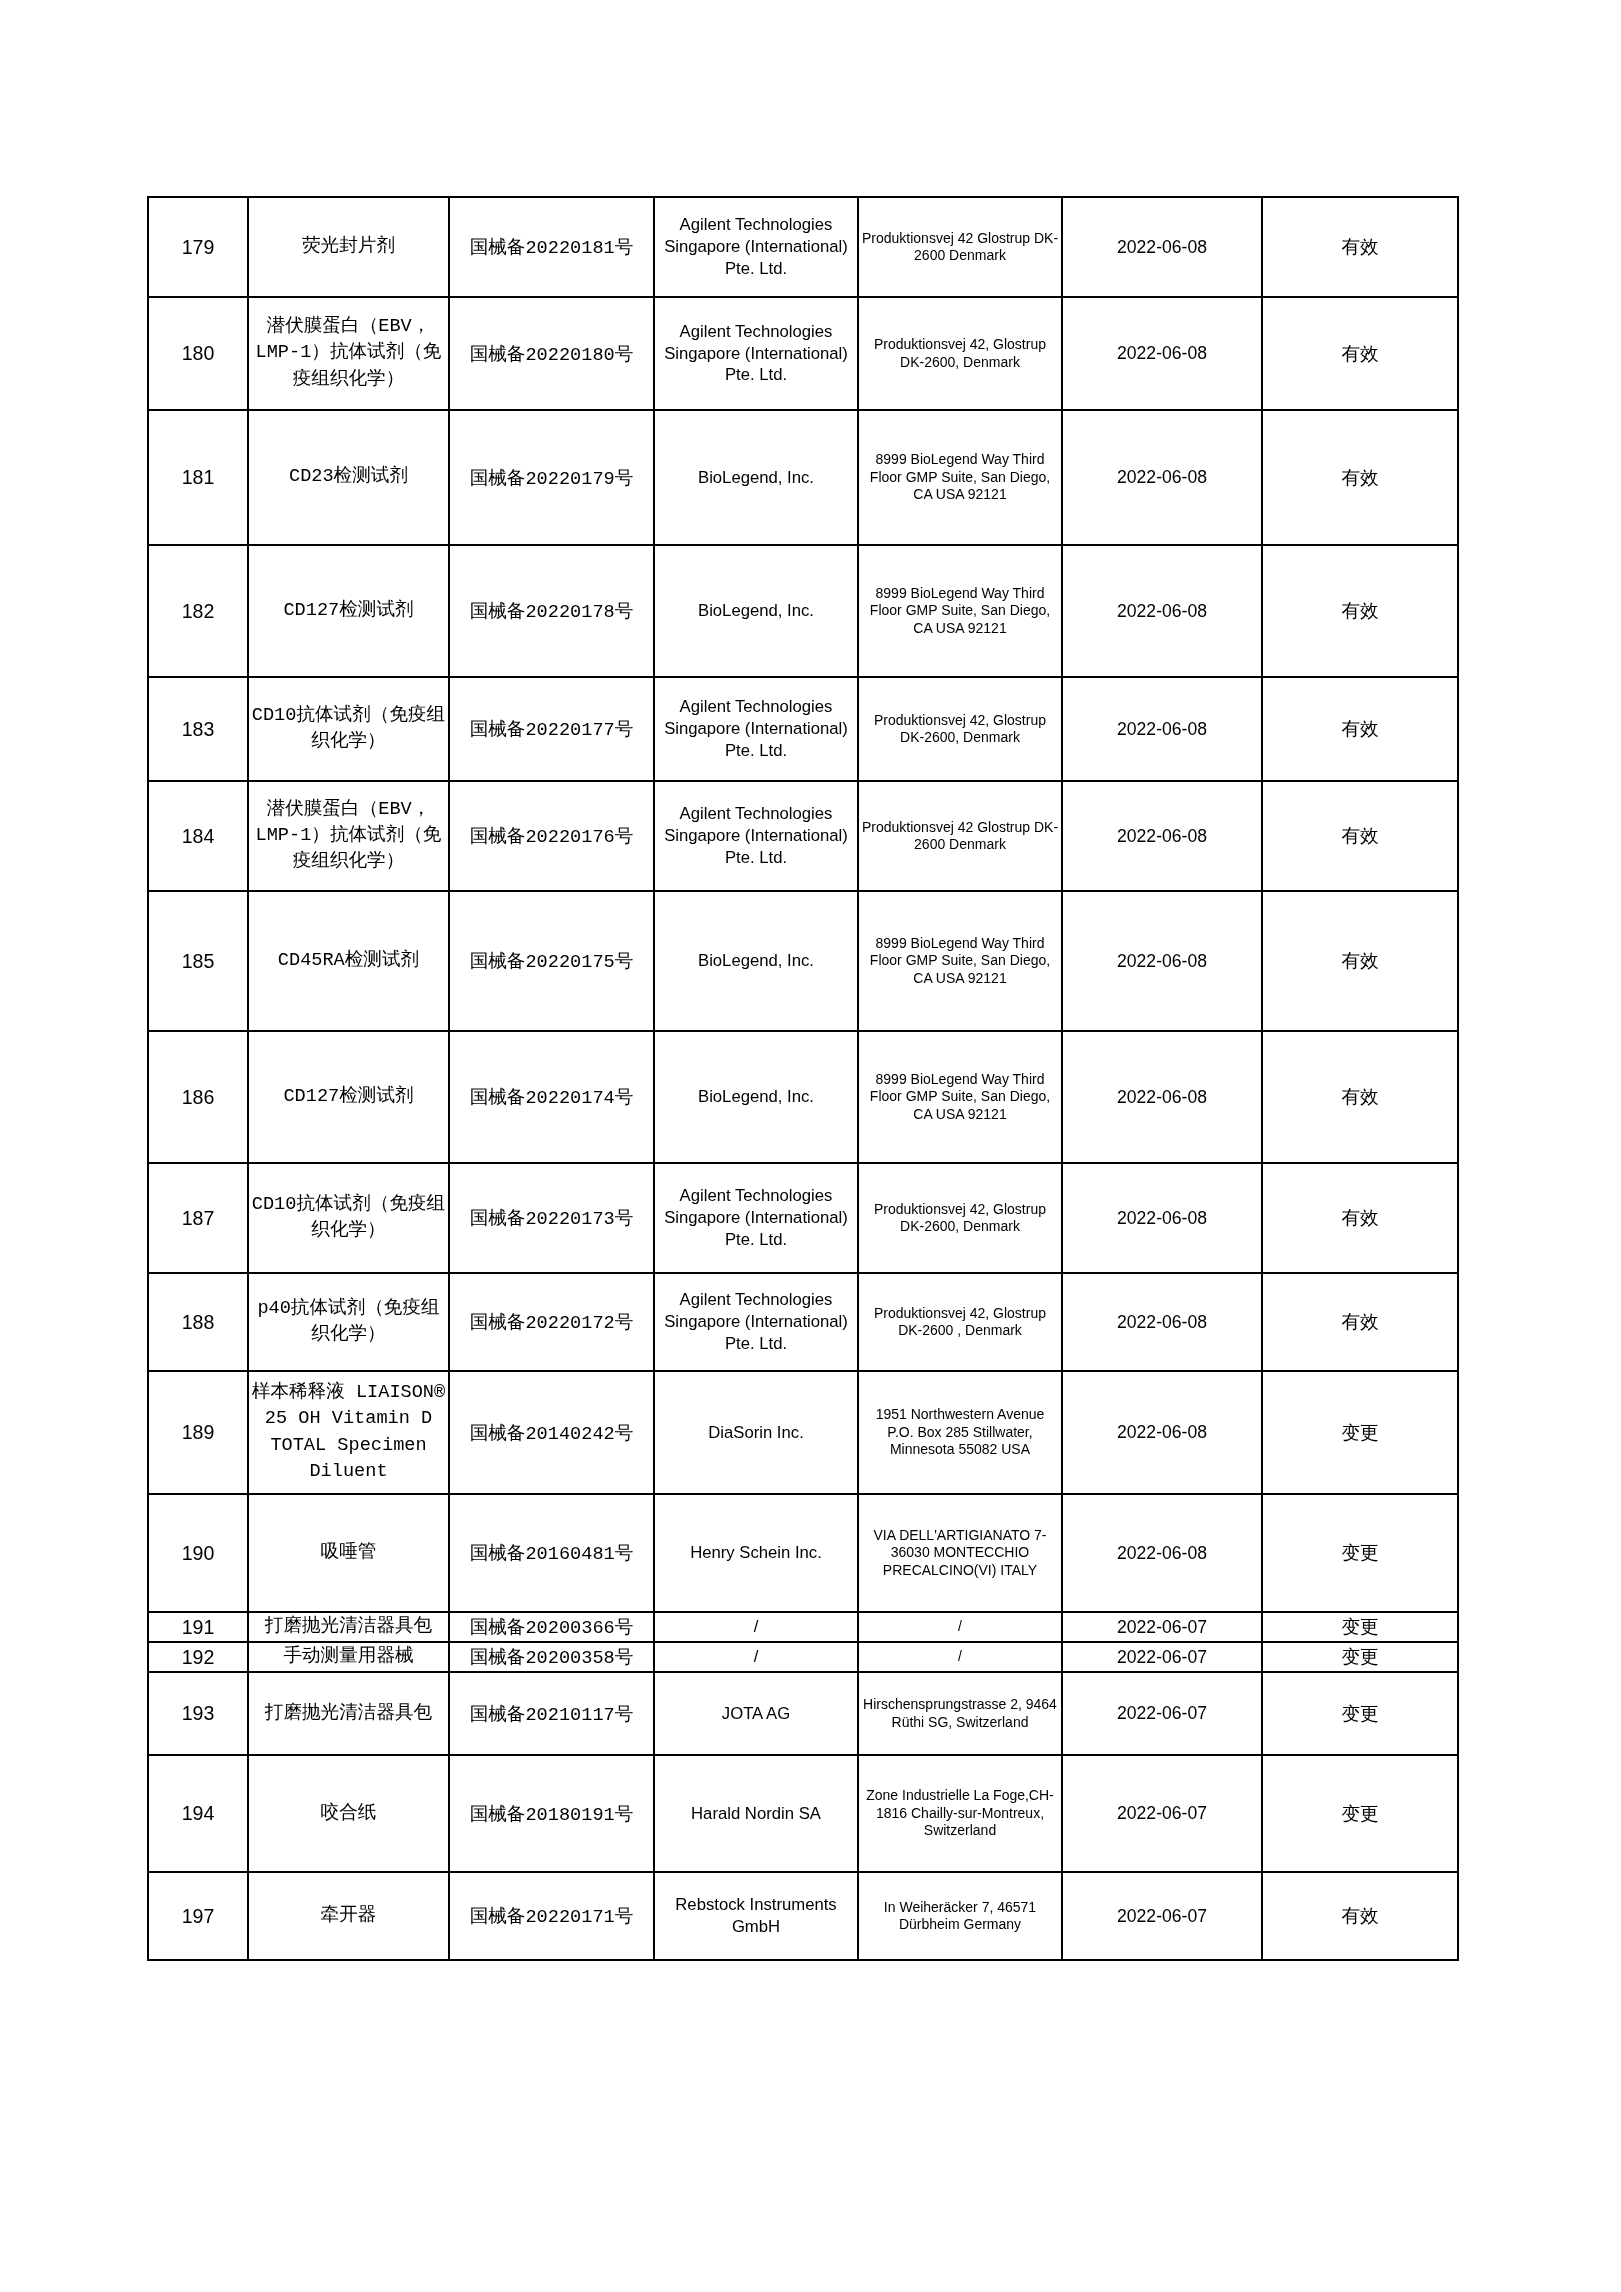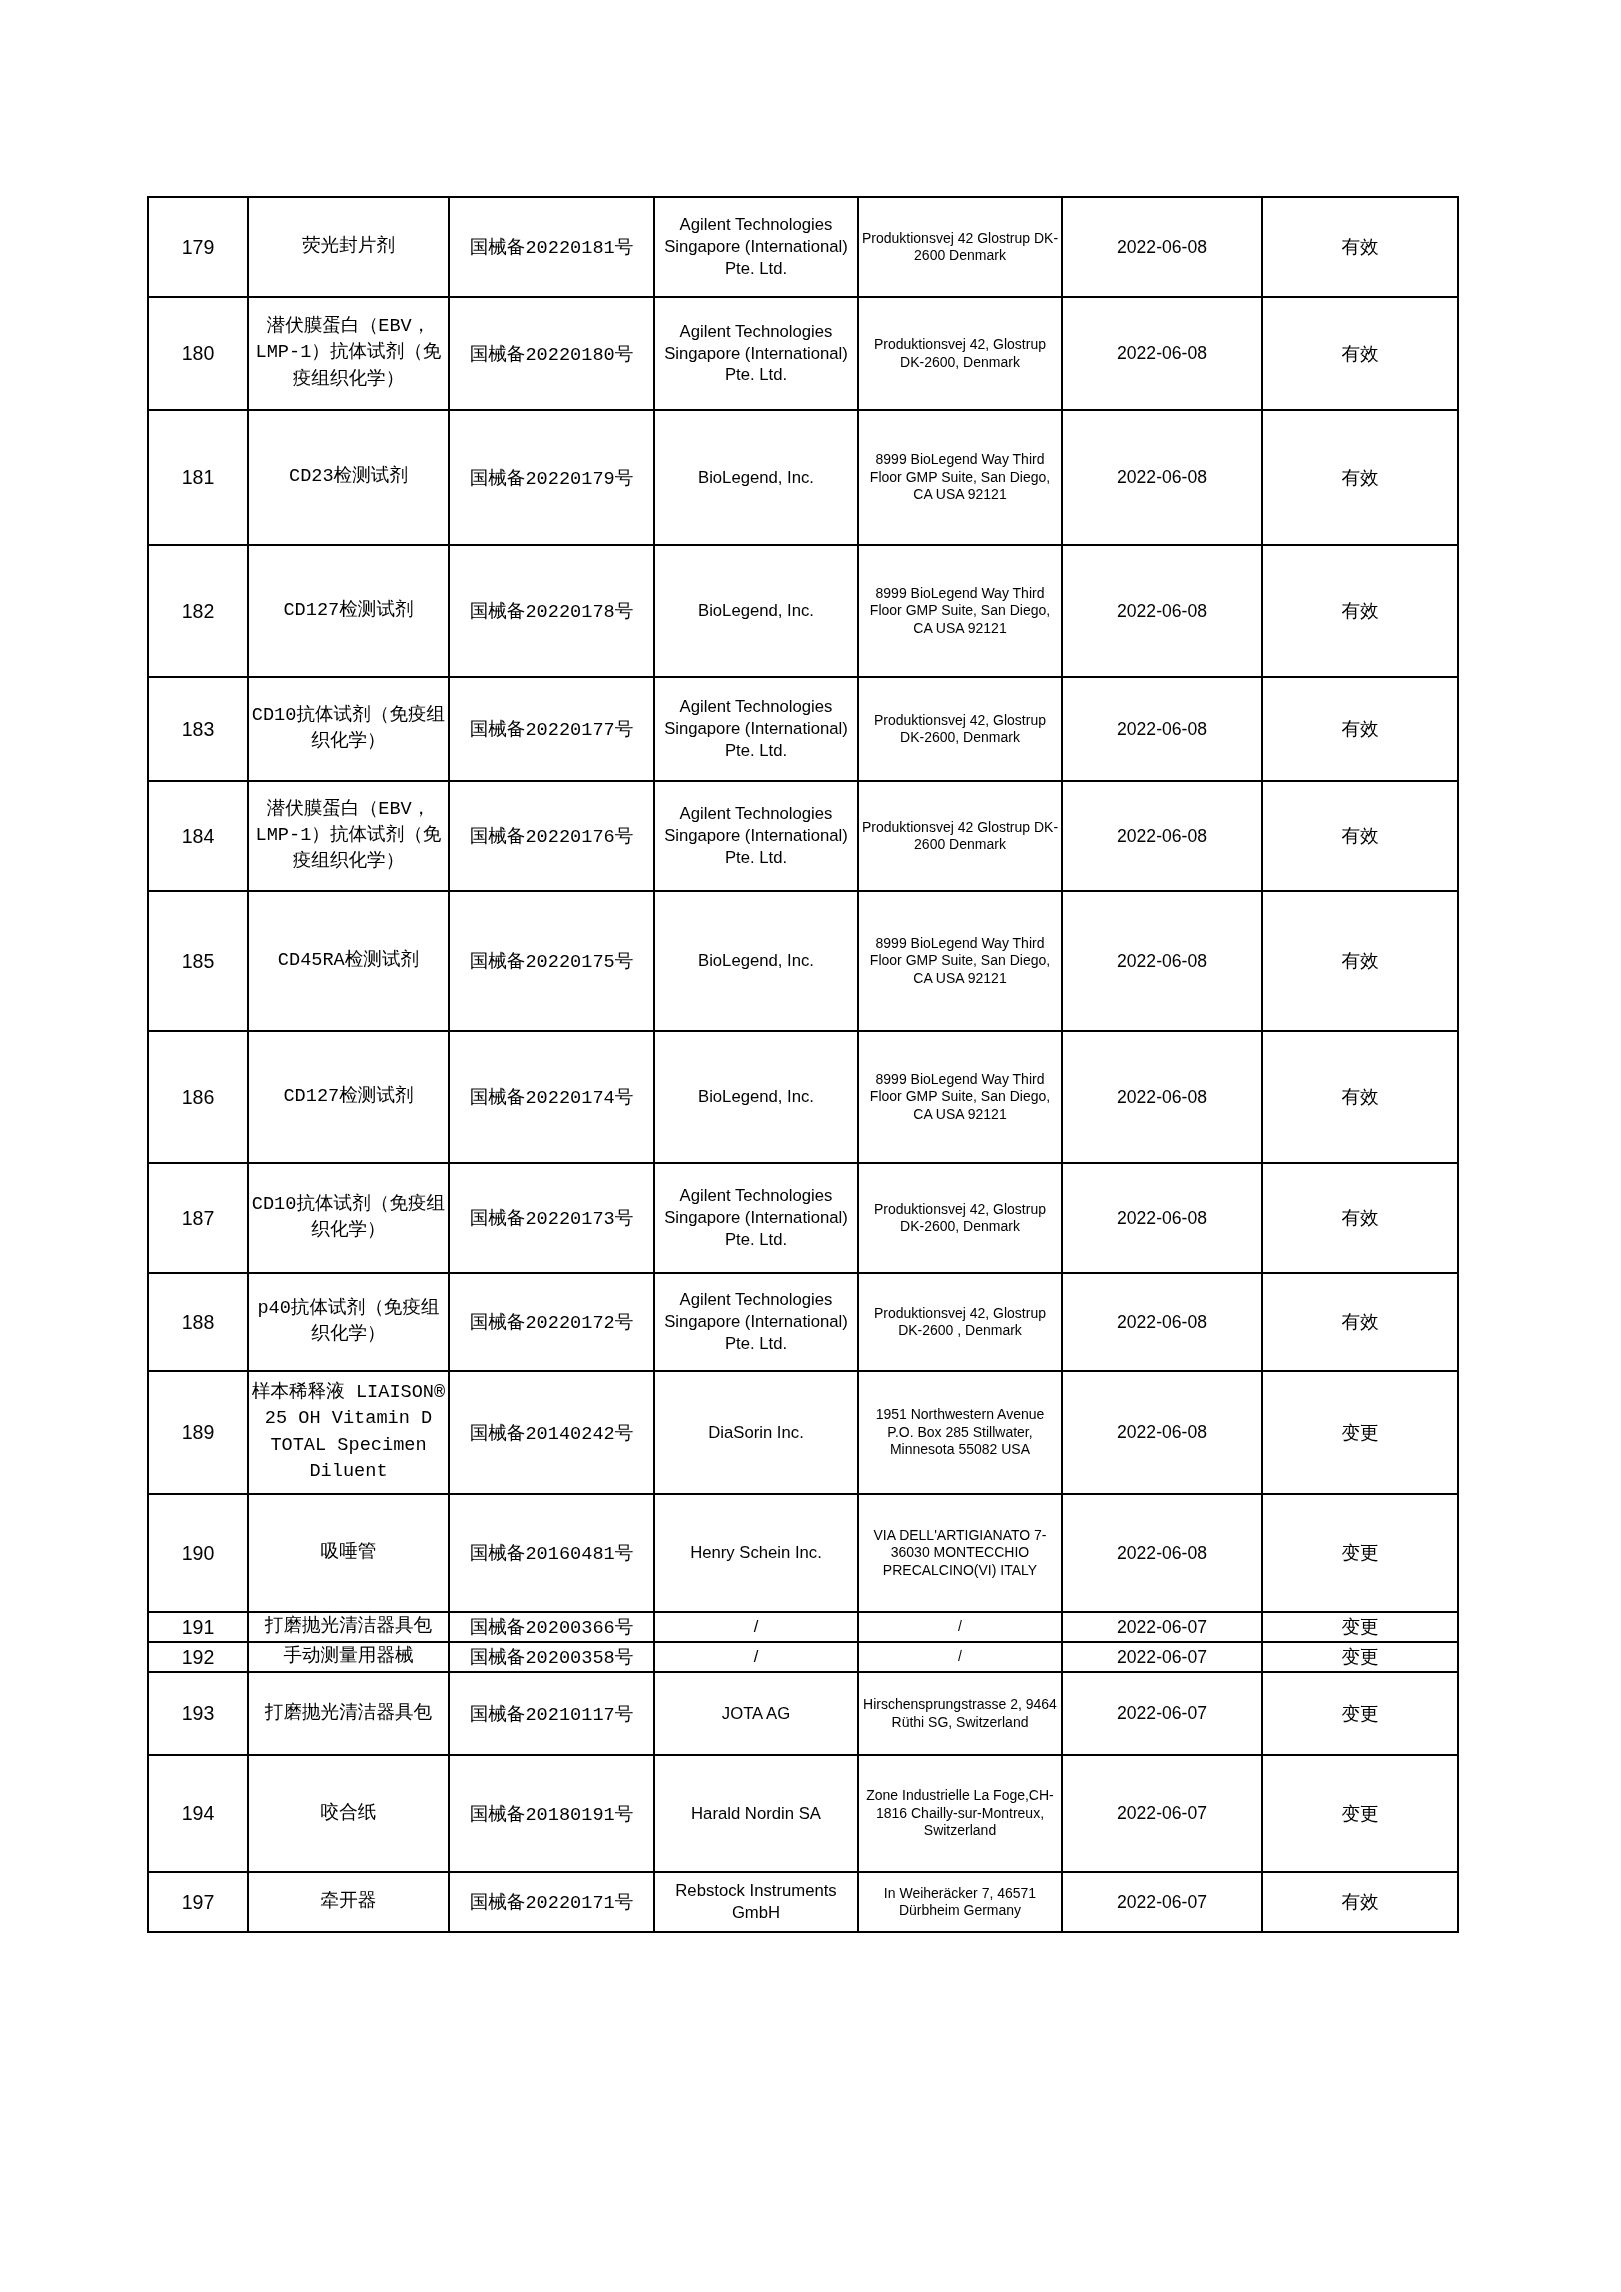--- a/index.html
+++ b/index.html
@@ -228,21 +228,21 @@
         </tr>
         <tr style="height: 117px;">
           <td class="c-index">194</td>
           <td class="c-name">咬合纸</td>
           <td class="c-reg">国械备20180191号</td>
           <td class="c-company">Harald Nordin SA</td>
           <td class="c-address">Zone Industrielle La Foge,CH-1816 Chailly-sur-Montreux, Switzerland</td>
           <td class="c-date">2022-06-07</td>
           <td class="c-status">变更</td>
         </tr>
-        <tr style="height: 60px;">
+        <tr style="height: 88px;">
           <td class="c-index">197</td>
           <td class="c-name">牵开器</td>
           <td class="c-reg">国械备20220171号</td>
           <td class="c-company">Rebstock Instruments GmbH</td>
           <td class="c-address">In Weiheräcker 7, 46571 Dürbheim Germany</td>
           <td class="c-date">2022-06-07</td>
           <td class="c-status">有效</td>
         </tr>
       </tbody>
   </table>

